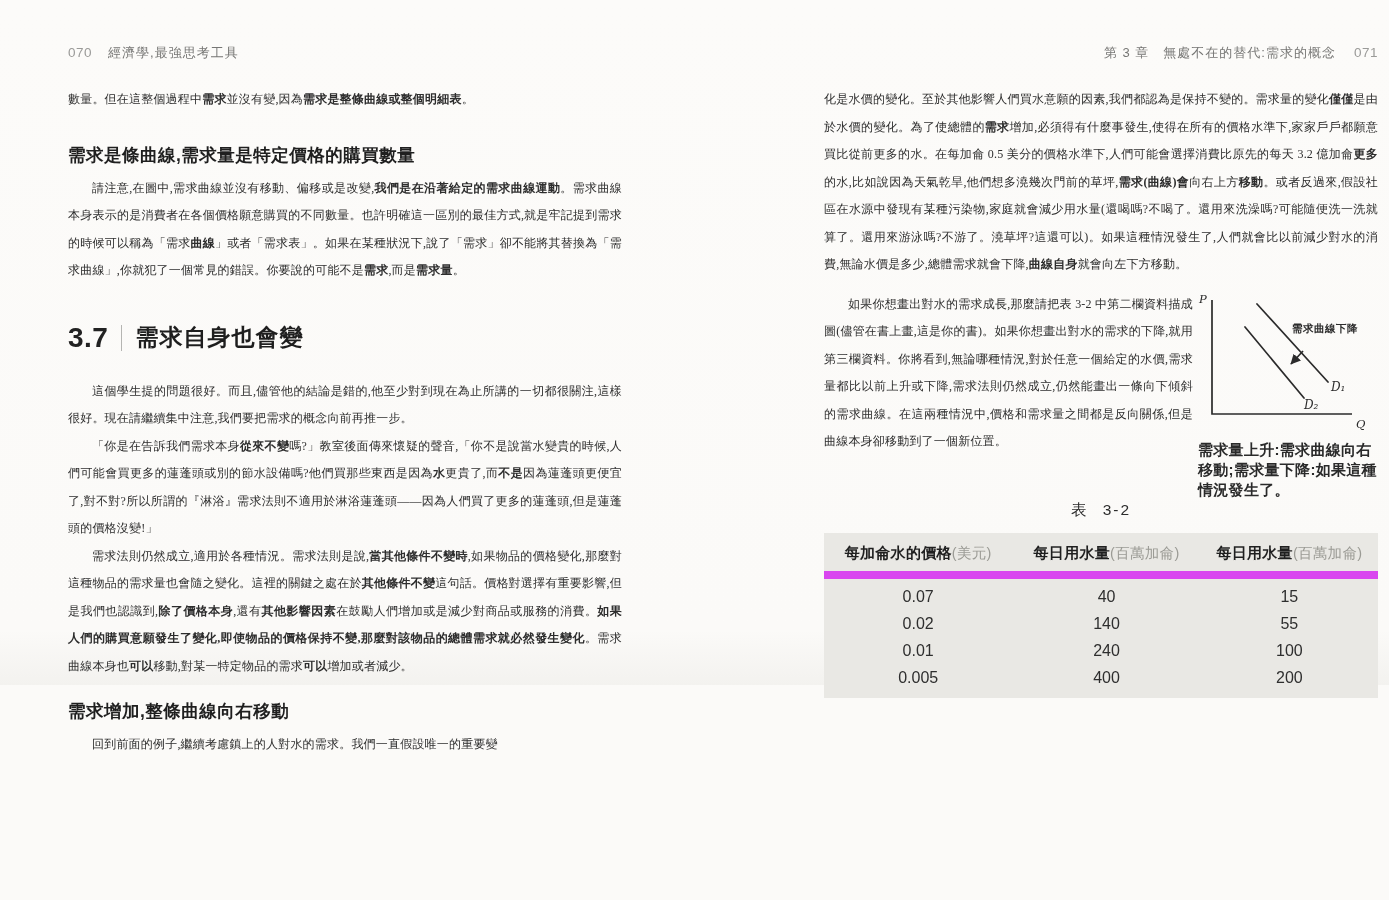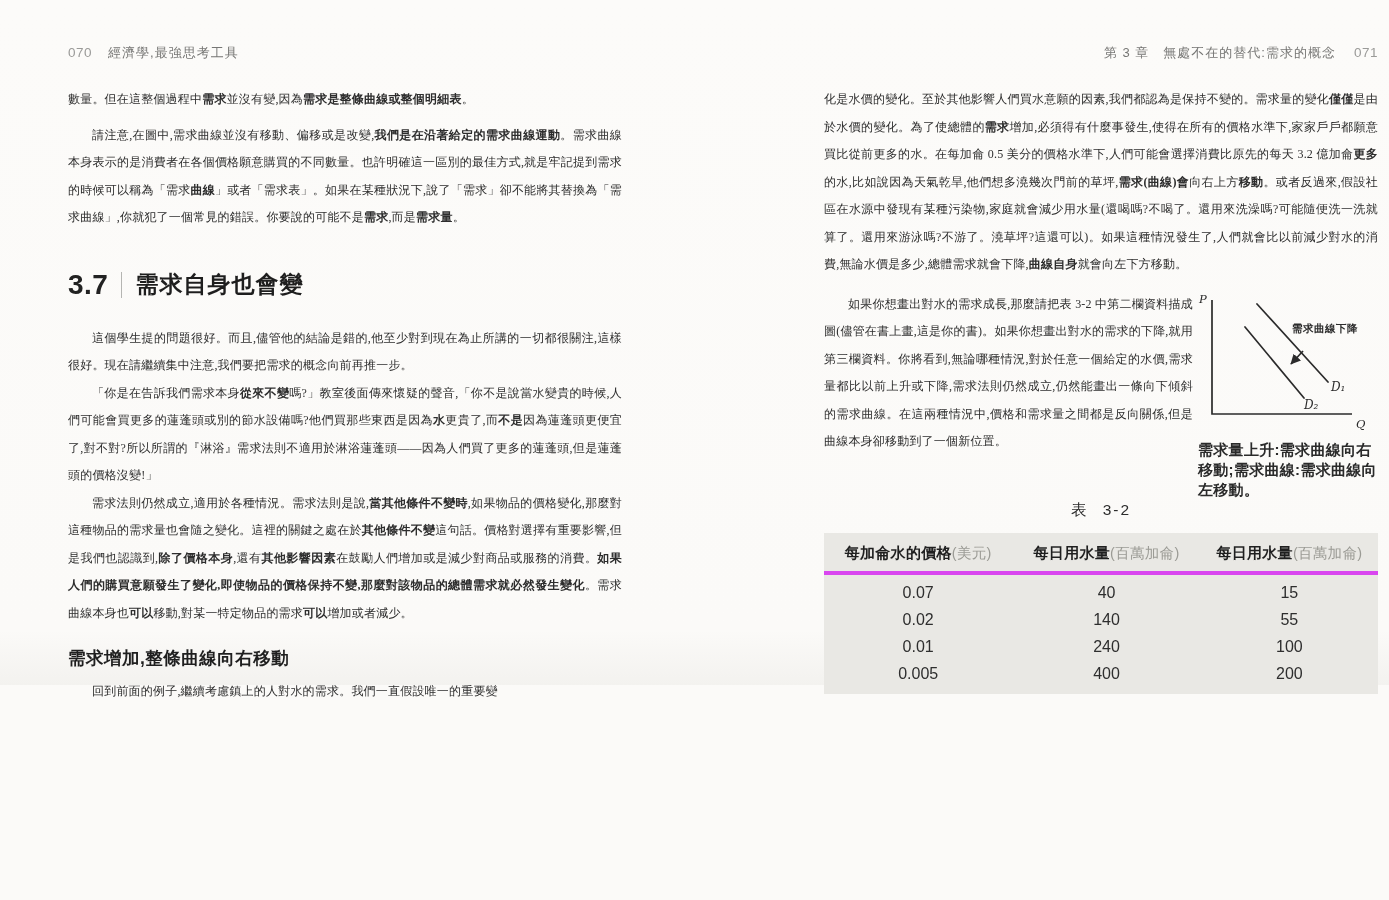--- a/index.html
+++ b/index.html
@@ -78,21 +78,21 @@
     margin-bottom:12px;
   }
   table.data-table {
     width:100%; border-collapse:collapse;
     background:#e9e8e4;
     font-family:"Liberation Sans","DejaVu Sans",sans-serif;
   }
   table.data-table th {
     font-size:15px; font-weight:bold; color:#1f1f1f;
     padding:11px 0 8px 0; text-align:center; letter-spacing:.3px;
-    border-bottom:4px solid #d946ef;
+    border-bottom:8px solid #d946ef;
   }
   table.data-table th .th-unit { font-weight:normal; color:#9b9b95; font-size:14.5px; }
   table.data-table td {
     font-size:16px; color:#2e2e2e; text-align:center;
     padding:4.6px 0;
   }
   table.data-table tr:first-child td { padding-top:9px; }
   table.data-table tr:last-child  td { padding-bottom:11px; }
   table.data-table col.c1 { width:34%; }
   table.data-table col.c2 { width:34%; }
@@ -104,20 +104,21 @@
 <div class="spread">
 
   <div class="page page-left">
     <div class="running-head">
       <span class="rh-num">070</span>
       <span class="rh-title">經濟學,最強思考工具</span>
     </div>
 
     <p class="para" style="margin-top:22px;"><span>數量。但在這整個過程中</span><span class="b">需求</span><span>並沒有變,因為</span><span class="b">需求是整條曲線或整個明細表</span><span>。</span></p>
 
+    <h3 class="subhead" style="margin-top:29px;">需求是條曲線,需求量是特定價格的購買數量</h3>
 
     <p class="para indent gap-top-md"><span>請注意,在圖中,需求曲線並沒有移動、偏移或是改變,</span><span class="b">我們是在沿著給定的需求曲線運動</span><span>。需求曲線本身表示的是消費者在各個價格願意購買的不同數量。也許明確這一區別的最佳方式,就是牢記提到需求的時候可以稱為「需求</span><span class="b">曲線</span><span>」或者「需求表」。如果在某種狀況下,說了「需求」卻不能將其替換為「需求曲線」,你就犯了一個常見的錯誤。你要說的可能不是</span><span class="b">需求</span><span>,而是</span><span class="b">需求量</span><span>。</span></p>
 
     <div class="section-head">
       <span class="section-num">3.7</span>
       <span class="section-bar"></span>
       <span class="section-title">需求自身也會變</span>
     </div>
 
     <p class="para indent">這個學生提的問題很好。而且,儘管他的結論是錯的,他至少對到現在為止所講的一切都很關注,這樣很好。現在請繼續集中注意,我們要把需求的概念向前再推一步。</p>
@@ -154,21 +155,21 @@
 
           <path d="M59,13 L130,91" fill="none" stroke="#2b2b2b" stroke-width="1.7" stroke-linecap="round"></path>
           <path d="M47,36 L106,107" fill="none" stroke="#2b2b2b" stroke-width="1.7" stroke-linecap="round"></path>
           <text class="curve-label" x="133" y="100">D₁</text>
           <text class="curve-label" x="106" y="118">D₂</text>
 
           <path d="M105,60 L93,73" fill="none" stroke="#2b2b2b" stroke-width="1.7" marker-end="url(#arrowhead)"></path>
 
           <text class="fig-note" x="94" y="41">需求曲線下降</text>
         </svg>
-        <p class="fig-caption">需求量上升:需求曲線向右移動;需求曲線:需求曲線向左移動。</p>
+        <p class="fig-caption">需求量上升:需求曲線向右移動;需求量下降:如果這種情況發生了。</p>
       </div>
     </div>
 
     <div class="table-block">
       <div class="table-title">表 3-2</div>
       <table class="data-table">
         <colgroup>
             <col class="c1">
             <col class="c2">
             <col class="c3">

